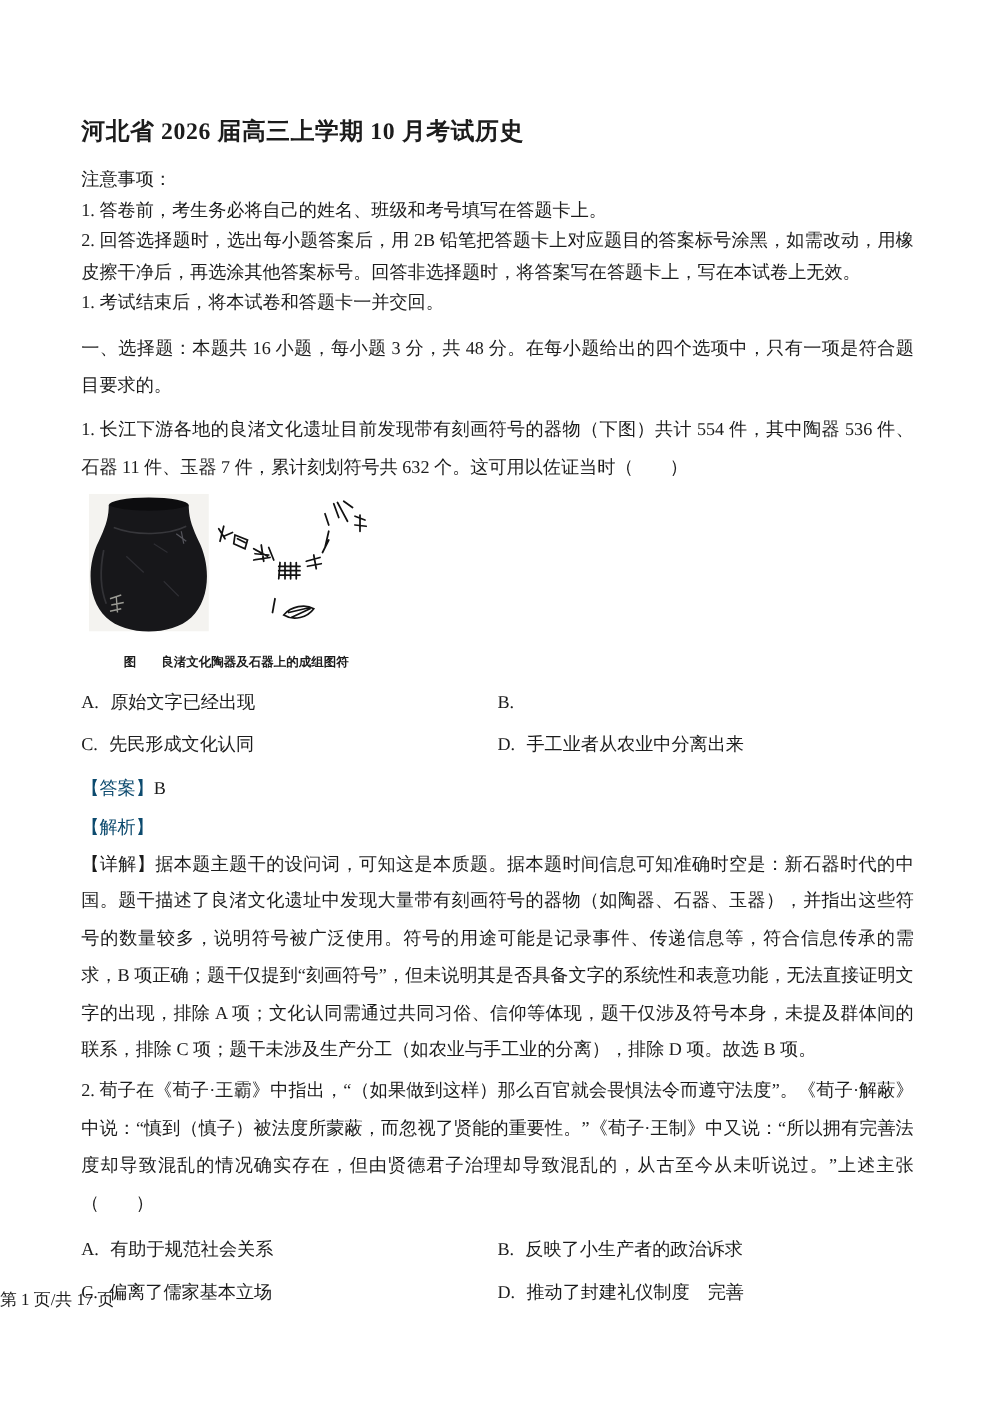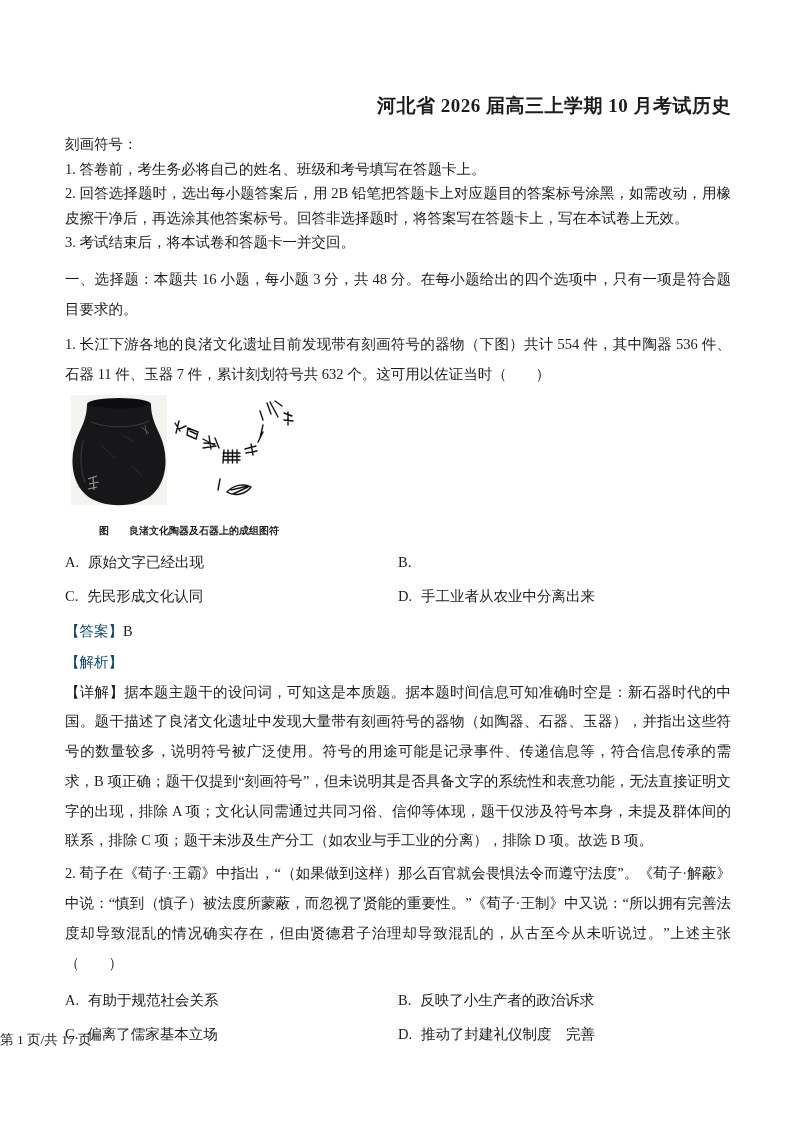--- a/index.html
+++ b/index.html
@@ -9,21 +9,21 @@
     width:793px; height:1122px;
     margin:0 auto;
     background:#ffffff;
     font-family:"Liberation Serif","DejaVu Serif",serif;
     color:#1c1c1c;
     overflow:hidden;
   }
   .content { padding:92px 62px 0 65px; }
 
   .doc-title {
-    text-align:right;
+    text-align:left;
     font-size:19px;
     font-weight:bold;
     line-height:27px;
     letter-spacing:0.5px;
   }
 
   .notice { margin-top:13px; font-size:14.5px; line-height:24.5px; }
   .notice p { text-align:justify; }
 
   .section-heading {
@@ -85,24 +85,24 @@
 </style>
 </head>
 <body>
 
 <div class="page">
   <div class="content">
 
     <h1 class="doc-title">河北省 2026 届高三上学期 10 月考试历史</h1>
 
     <div class="notice">
-      <p>刻画符号：</p>
+      <p>注意事项：</p>
       <p>1. 答卷前，考生务必将自己的姓名、班级和考号填写在答题卡上。</p>
       <p>2. 回答选择题时，选出每小题答案后，用 2B 铅笔把答题卡上对应题目的答案标号涂黑，如需改动，用橡皮擦干净后，再选涂其他答案标号。回答非选择题时，将答案写在答题卡上，写在本试卷上无效。</p>
-      <p>3. 考试结束后，将本试卷和答题卡一并交回。</p>
+      <p>1. 考试结束后，将本试卷和答题卡一并交回。</p>
     </div>
 
     <p class="section-heading">一、选择题：本题共 16 小题，每小题 3 分，共 48 分。在每小题给出的四个选项中，只有一项是符合题目要求的。</p>
 
     <p class="stem">1. 长江下游各地的良渚文化遗址目前发现带有刻画符号的器物（下图）共计 554 件，其中陶器 536 件、石器 11 件、玉器 7 件，累计刻划符号共 632 个。这可用以佐证当时（　　）</p>
 
     <div class="figure-block">
       <svg width="230" height="112" viewBox="0 0 230 112" aria-hidden="true">
 
         <rect x="0" y="0" width="96" height="110" fill="#f4f3f0"></rect>

